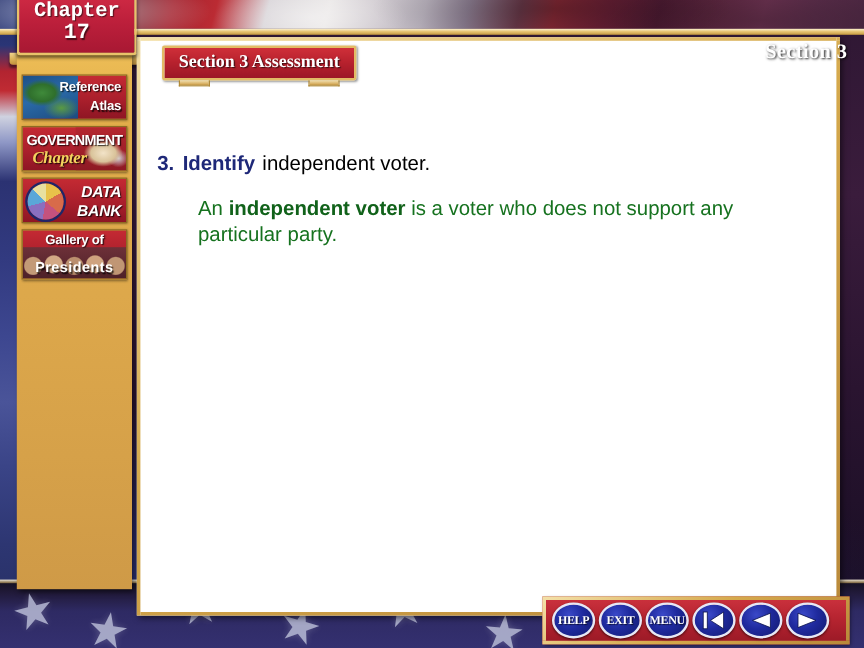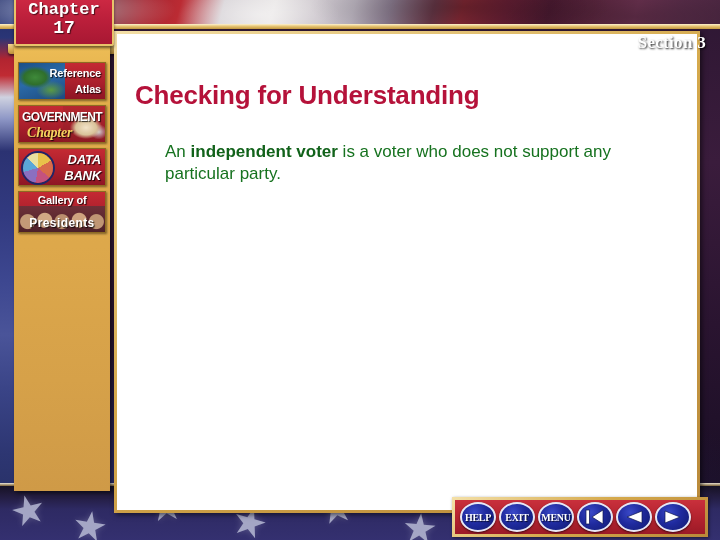--- a/index.html
+++ b/index.html
@@ -412,24 +412,35 @@
     <div class="side-btn btn-gallery">
       <div class="faces"></div>
       <div class="label p1">Gallery of</div>
       <div class="label p2">Presidents</div>
     </div>
 
   </div>
 
   <div class="content">
 
-
-    <div class="headline">Checking for Understanding</div>
+    <div class="assess-banner">
+      <div class="assess-plate">
+        <span>Section 3 Assessment</span>
+      </div>
+      <div class="assess-tabs">
+        <i class="t1"></i>
+        <i class="t2"></i>
+      </div>
+    </div>
+
 
     <div class="qblock">
+      <div class="qline">
+        <span class="qnum">3.</span><span class="qverb">Identify</span><span>independent voter.</span>
+      </div>
       <div class="answer"><span>An </span><b>independent voter</b><span> is a voter who does not support any particular party.</span></div>
     </div>
 
   </div>
 
   <div class="navbar">
 
     <div class="navbtn">
       <span class="t">HELP</span>
     </div>

